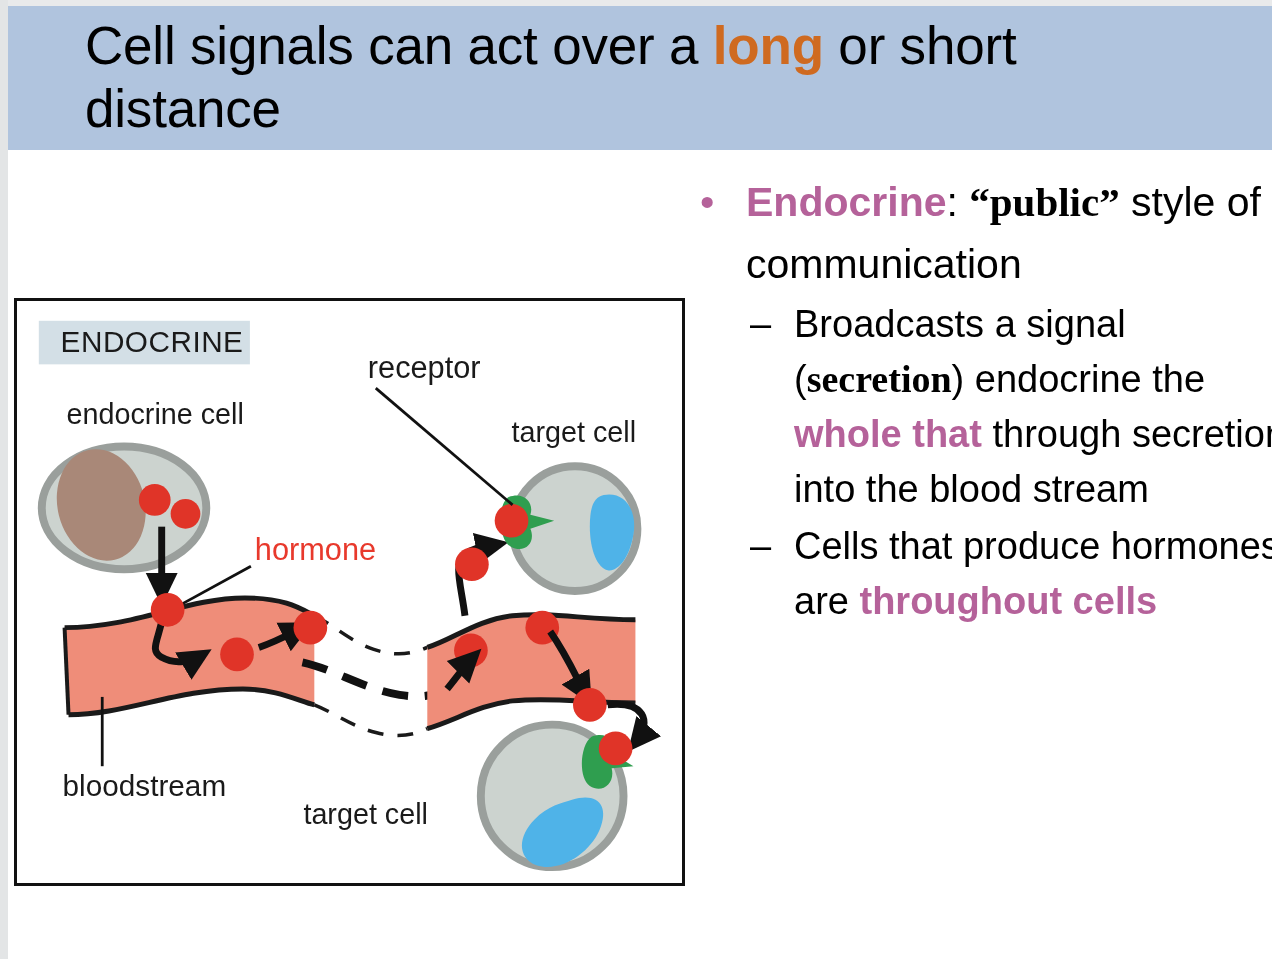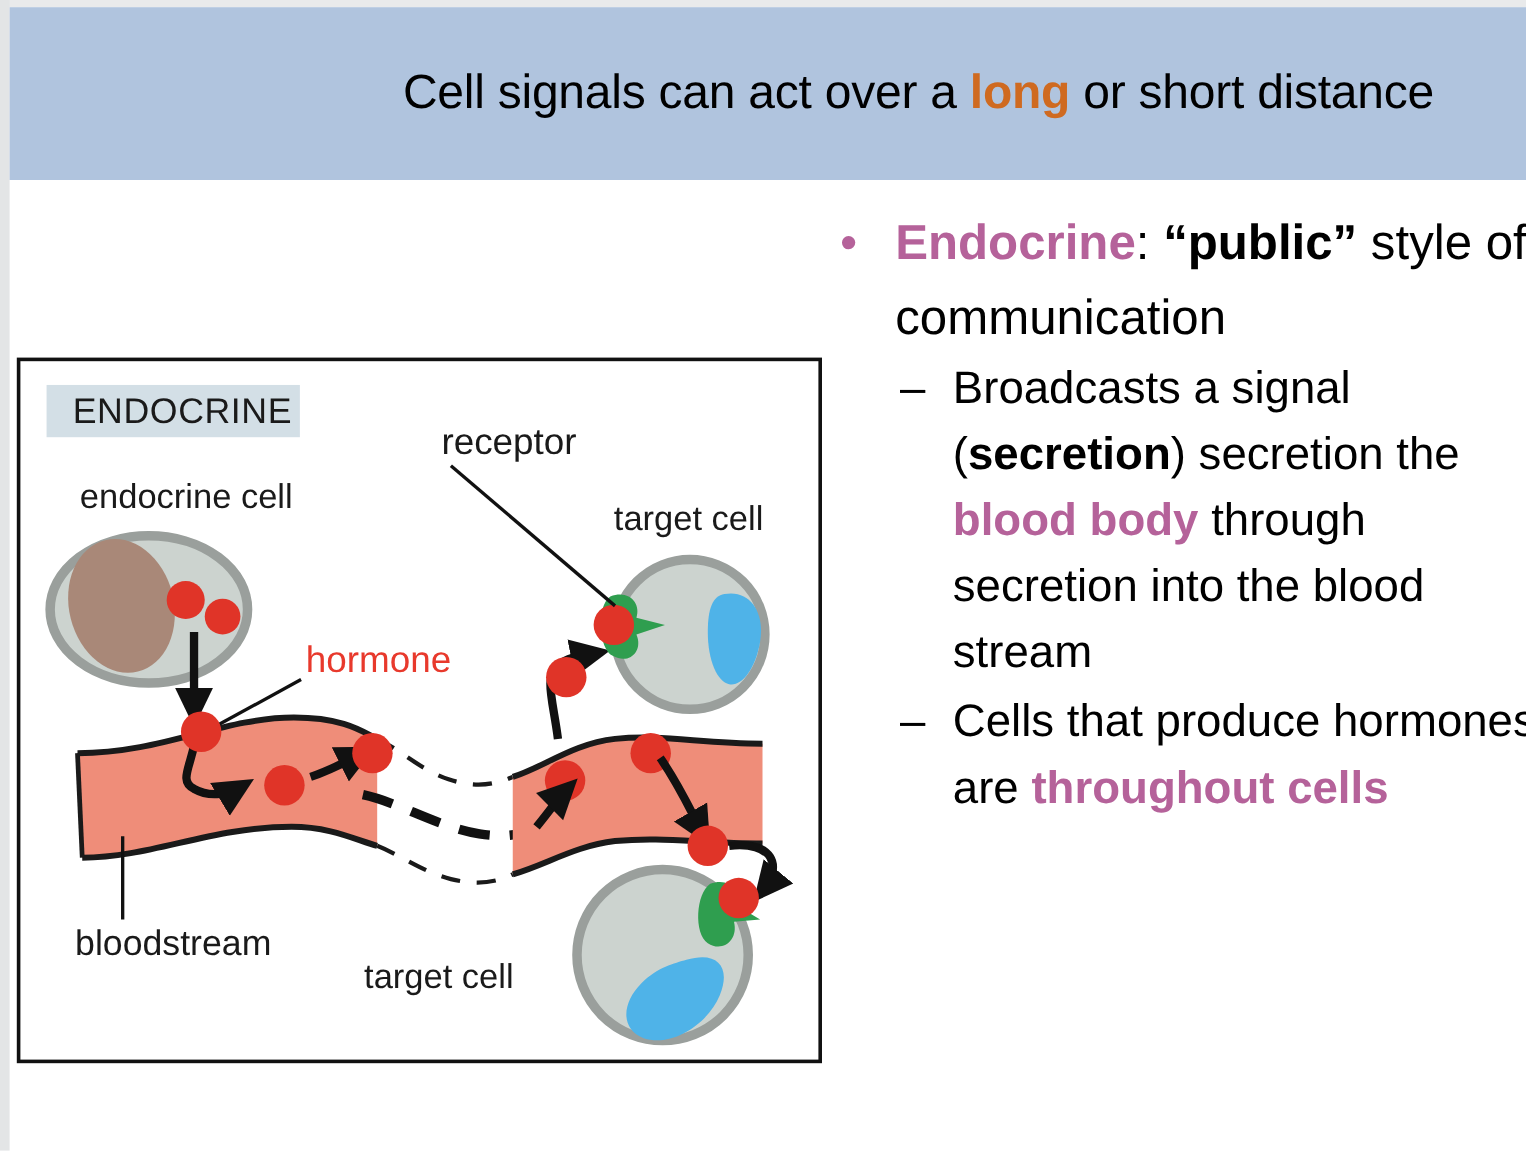--- a/index.html
+++ b/index.html
@@ -43,24 +43,24 @@
     top: 6px;
     width: 1264px;
     height: 144px;
     background: #b0c4de;
     box-sizing: border-box;
     display: flex;
     align-items: center;
     justify-content: center;
   }
   .title-text {
-    font-size: 40px;
+    font-size: 53px;
     line-height: 1.18;
     color: #000000;
-    text-align: right;
+    text-align: left;
     width: 1110px;
     letter-spacing: -0.2px;
     font-weight: 400;
   }
   .title-text .hl-orange {
     color: #cf6a20;
     font-weight: bold;
   }
 
   
@@ -115,21 +115,21 @@
   }
   .bullet-l2 .dash {
     position: absolute;
     left: 56px;
     top: 0;
     font-size: 38px;
     line-height: 1.45;
     color: #000000;
   }
   .mauve { color: #b5629a; font-weight: bold; }
-  .bold  { font-weight: bold; color: #000000; }
+  .bold  { font-weight: bold; color: #000000; font-family: Liberation Serif, serif; }
   .plain { color: #000000; font-weight: 400; }
 </style>
 </head>
 <body>
 
 <div id="slide">
 
   <div class="gutter-top"></div>
   <div class="gutter-left"></div>
 
@@ -241,21 +241,21 @@
     </svg>
   </div>
 
   <div class="content-col">
 
     <div class="bullet-l1">
       <span class="dot">•</span><span class="mauve">Endocrine</span><span class="plain">: </span><span class="bold">“public”</span><span class="plain"> style of communication</span>
     </div>
 
     <div class="bullet-l2">
-      <span class="dash">–</span><span class="plain">Broadcasts a signal (</span><span class="bold">secretion</span><span class="plain">) secretion the </span><span class="mauve">blood body</span><span class="plain"> through secretion into the blood stream</span>
+      <span class="dash">–</span><span class="plain">Broadcasts a signal (</span><span class="bold">secretion</span><span class="plain">) endocrine the </span><span class="mauve">whole that</span><span class="plain"> through secretion into the blood stream</span>
     </div>
 
     <div class="bullet-l2">
       <span class="dash">–</span><span class="plain">Cells that produce hormones are </span><span class="mauve">throughout cells</span>
     </div>
 
   </div>
 
 </div>
 

